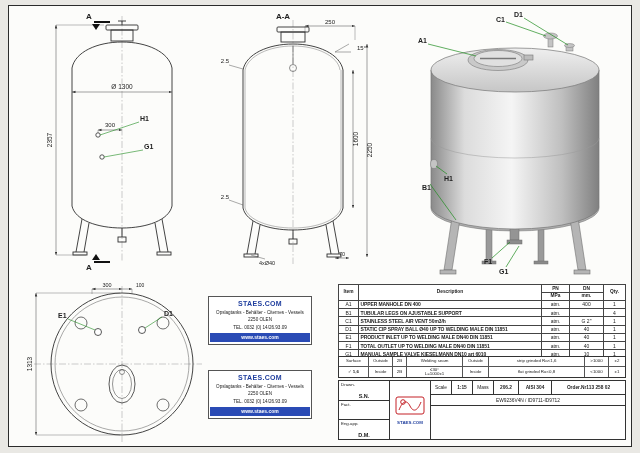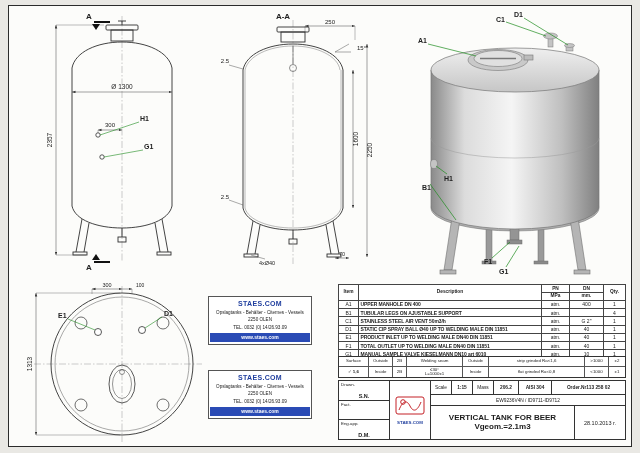--- a/index.html
+++ b/index.html
@@ -423,19 +423,15 @@
     <div class="tb-right">
       <div class="tb-r1">
         <span class="tb-c" style="width:18px">Scale</span>
         <span class="tb-c" style="width:18px;font-weight:bold">1:15</span>
         <span class="tb-c" style="width:18px">Mass</span>
         <span class="tb-c" style="width:22px;font-weight:bold">206.2</span>
         <span class="tb-c" style="width:30px;font-weight:bold">AISI 304</span>
         <span class="tb-c" style="flex:1;font-weight:bold">Order.Nr113 258 02</span>
       </div>
       <div class="tb-r2">EW9236V4N / ID9711-ID9712</div>
-      <div class="tb-r3">
-        <div class="tb-title">VERTICAL TANK FOR BEER Vgeom.=2.1m3</div>
-        <div class="tb-date">28.10.2013 r.</div>
-      </div>
     </div>
   </div>
 </div>
 
 </body></html>

